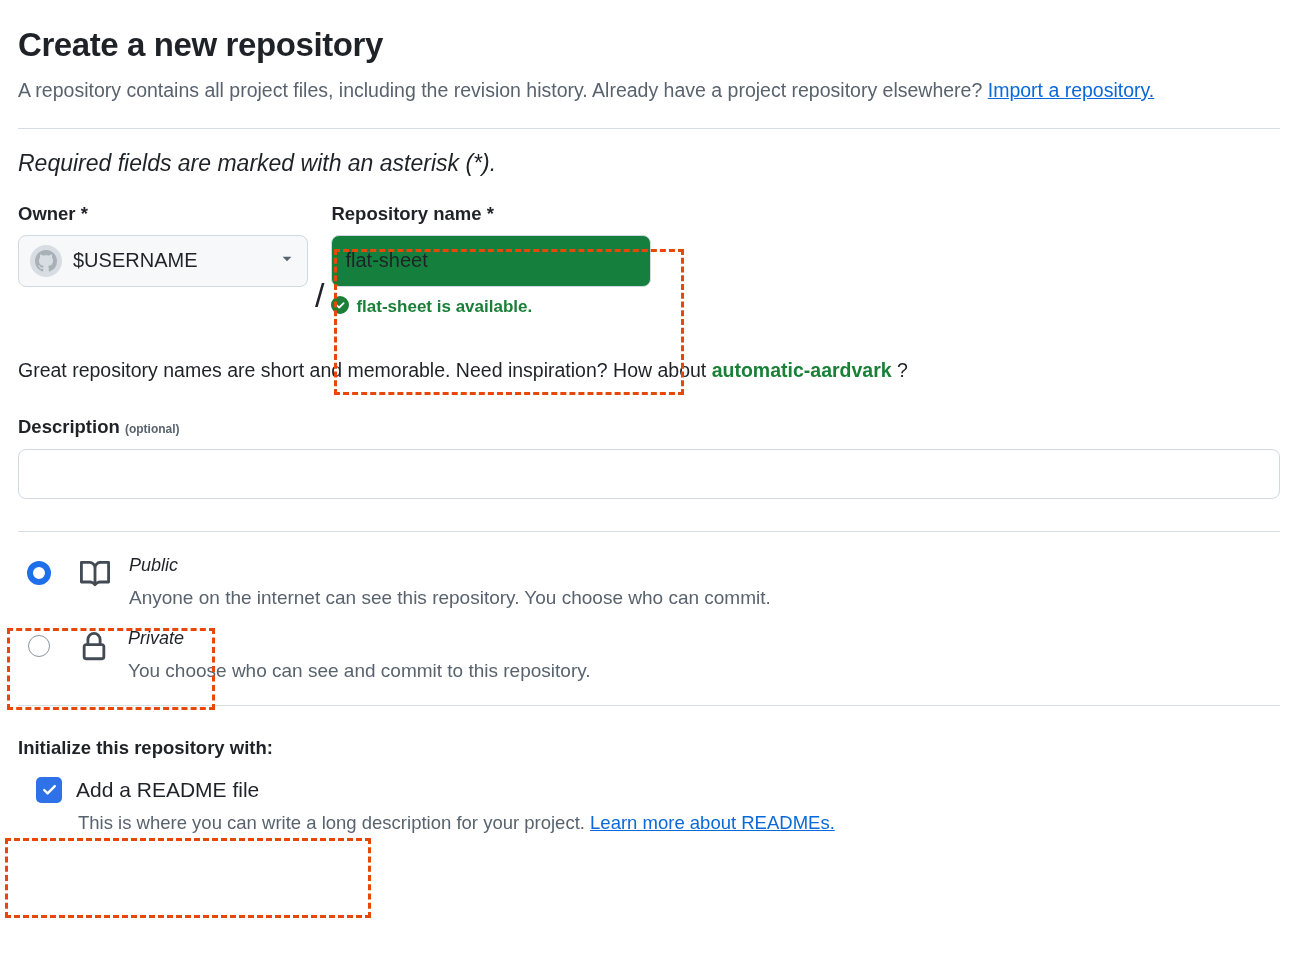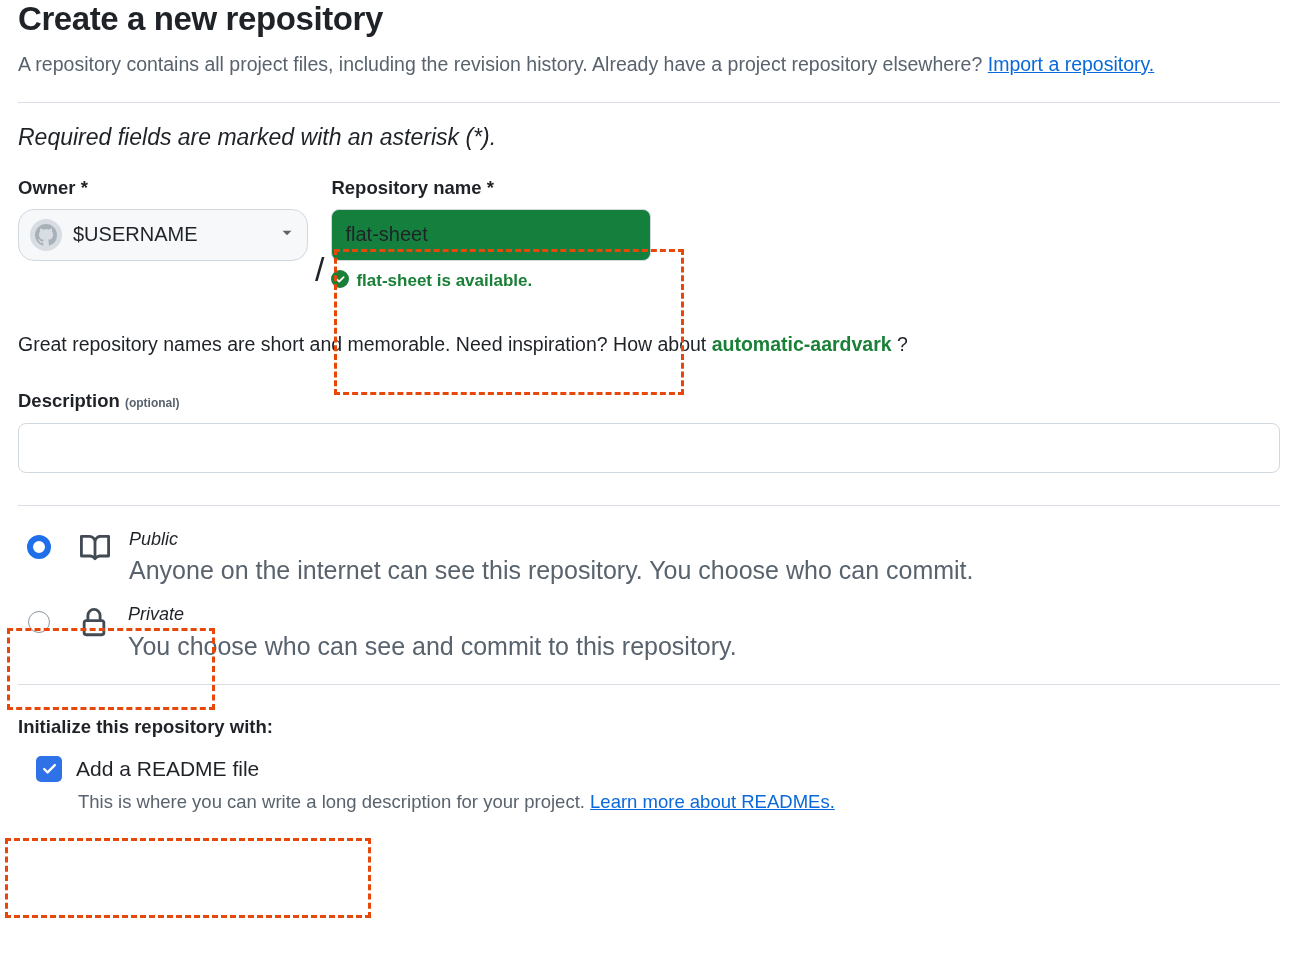--- a/index.html
+++ b/index.html
@@ -17,20 +17,21 @@
 
   .page { padding: 0 18px; }
 
   
   .page-title {
     font-size: 33px;
     font-weight: bold;
     letter-spacing: -0.4px;
     color: #1f2328;
     margin: 0;
+    padding-top: 26px;
     line-height: 1.18;
   }
   .intro {
     font-size: 19.5px;
     color: #59636e;
     line-height: 1.58;
     margin: 10px 0 0 0;
     max-width: 1190px;
   }
   .intro a, .link {
@@ -70,21 +71,21 @@
   }
   .owner-col { width: 290px; }
   .owner-select {
     display: flex;
     align-items: center;
     gap: 11px;
     height: 52px;
     padding: 0 13px 0 11px;
     background: #f6f8fa;
     border: 1px solid #d1d9e0;
-    border-radius: 16px;
+    border-radius: 8px;
     width: 290px;
   }
   .avatar {
     width: 32px; height: 32px;
     border-radius: 50%;
     background: #d8dde3;
     display: flex; align-items: center; justify-content: center;
     flex: none;
   }
   .owner-name {
@@ -194,24 +195,24 @@
     justify-content: center;
   }
   .vis-text { padding-top: 2px; }
   .vis-title {
     font-size: 18px;
     color: #1f2328;
     line-height: 1.35;
     font-style: italic;
   }
   .vis-desc {
-    font-size: 25px;
+    font-size: 19px;
     color: #59636e;
     line-height: 1.4;
-    margin-top: 2px;
+    margin-top: 8px;
   }
   .divider.d3 { margin-top: 20px; }
 
   
   .init-title {
     font-size: 18.5px;
     font-weight: bold;
     color: #1f2328;
     margin-top: 31px;
     display: block;

